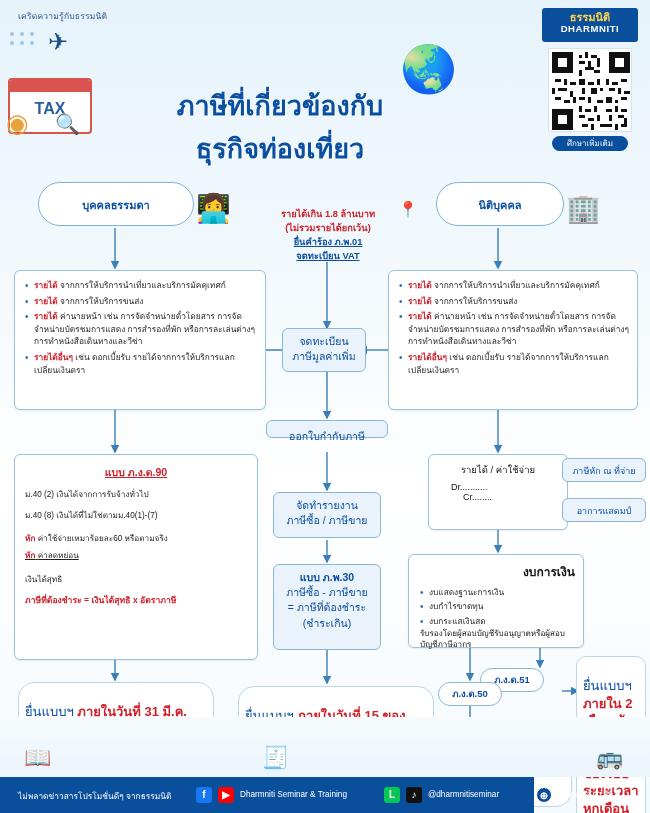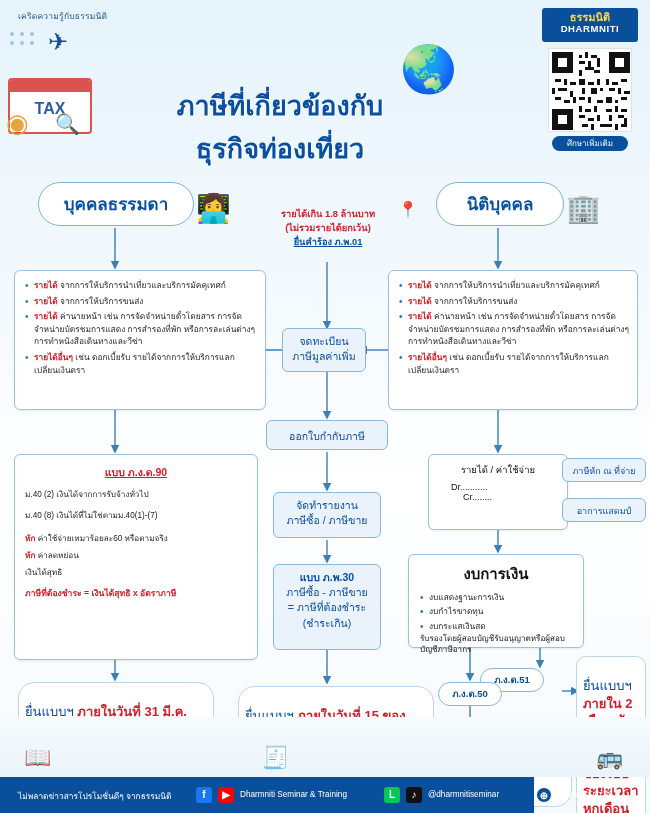--- a/index.html
+++ b/index.html
@@ -79,21 +79,21 @@
   .pill {
     position: absolute;
     background: #ffffff;
     border: 1px solid #7fb3d5;
     border-radius: 24px;
     text-align: center;
     color: #0b4fa0;
     font-weight: bold;
   }
   .hdr-pill {
-    font-size: 17px;
+    font-size: 11px;
   }
   .blue-box {
     position: absolute;
     background: #eaf3fb;
     border: 1px solid #8ab6d8;
     border-radius: 6px;
     text-align: center;
     color: #0b4fa0;
     font-size: 10.5px;
     line-height: 1.45;
@@ -305,20 +305,21 @@
   <div class="pill hdr-pill" style="left:38px; top:182px; width:156px; height:44px; line-height:44px;">บุคคลธรรมดา</div>
   <div style="position:absolute; left:196px; top:192px; font-size:28px;">👩‍💻</div>
 
   <div class="pill hdr-pill" style="left:436px; top:182px; width:128px; height:44px; line-height:44px;">นิติบุคคล</div>
   <div style="position:absolute; left:566px; top:192px; font-size:28px;">🏢</div>
 
   <div class="note-red" style="left:240px; top:208px; width:176px;">
     <div>รายได้เกิน 1.8 ล้านบาท</div>
     <div>(ไม่รวมรายได้ยกเว้น)</div>
     <div class="blue-u">ยื่นคำร้อง ภ.พ.01</div>
+    <div class="blue-u">จดทะเบียน VAT</div>
   </div>
   <div style="position:absolute; left:398px; top:200px; font-size:16px;">📍</div>
 
   <div class="node" style="left:14px; top:270px; width:252px; height:140px; padding:8px 7px;">
     <div class="li">
       <span class="red-b">รายได้</span>
       <span>จากการให้บริการนำเที่ยวและบริการมัคคุเทศก์</span>
     </div>
     <div class="li">
       <span class="red-b">รายได้</span>
@@ -351,21 +352,21 @@
       <span class="red-b">รายได้อื่นๆ</span>
       <span>เช่น ดอกเบี้ยรับ รายได้จากการให้บริการแลกเปลี่ยนเงินตรา</span>
     </div>
   </div>
 
   <div class="blue-box" style="left:282px; top:328px; width:84px; height:44px;">
     <div>จดทะเบียน</div>
     <div>ภาษีมูลค่าเพิ่ม</div>
   </div>
 
-  <div class="blue-box" style="left:266px; top:420px; width:122px; height:30px; line-height:20px;">ออกใบกำกับภาษี</div>
+  <div class="blue-box" style="left:266px; top:420px; width:122px; height:18px; line-height:20px;">ออกใบกำกับภาษี</div>
 
   <div class="blue-box" style="left:273px; top:492px; width:108px; height:46px;">
     <div>จัดทำรายงาน</div>
     <div>ภาษีซื้อ / ภาษีขาย</div>
   </div>
 
   <div class="blue-box" style="left:273px; top:564px; width:108px; height:86px;">
     <div style="font-weight:bold;">แบบ ภ.พ.30</div>
     <div>ภาษีซื้อ - ภาษีขาย</div>
     <div>= ภาษีที่ต้องชำระ</div>
@@ -373,39 +374,39 @@
   </div>
 
   <div class="node" style="left:14px; top:454px; width:244px; height:206px; padding:9px 10px;">
     <div style="text-align:center; color:#d0202a; font-weight:bold; font-size:10.5px; text-decoration:underline; margin-bottom:8px;">แบบ ภ.ง.ด.90</div>
     <div class="small" style="margin-bottom:9px;">ม.40 (2) เงินได้จากการรับจ้างทั่วไป</div>
     <div class="small" style="margin-bottom:11px;">ม.40 (8) เงินได้ที่ไม่ใช่ตามม.40(1)-(7)</div>
     <div class="small" style="margin-bottom:5px;">
       <span class="red-b">หัก</span>
       <span>ค่าใช้จ่ายเหมาร้อยละ60 หรือตามจริง</span>
     </div>
-    <div class="small" style="margin-bottom:5px;">
+    <div class="small" style="margin-bottom:12px;text-decoration:underline;">
       <span class="red-b">หัก</span>
       <span>ค่าลดหย่อน</span>
     </div>
     <div class="small" style="margin-bottom:8px;">เงินได้สุทธิ</div>
     <div style="color:#d0202a; font-size:8.6px; font-weight:bold;">ภาษีที่ต้องชำระ = เงินได้สุทธิ x อัตราภาษี</div>
   </div>
 
   <div class="node" style="left:428px; top:454px; width:140px; height:76px; padding:7px 8px;">
     <div class="center" style="font-size:9.5px; color:#111; margin-bottom:5px;">รายได้ / ค่าใช้จ่าย</div>
     <div style="font-size:9px; color:#111; padding-left:14px;">Dr...........</div>
     <div style="font-size:9px; color:#111; padding-left:26px;">Cr........</div>
   </div>
 
   <div class="blue-box" style="left:562px; top:458px; width:84px; height:24px; line-height:14px; font-size:9px;">ภาษีหัก ณ ที่จ่าย</div>
   <div class="blue-box" style="left:562px; top:498px; width:84px; height:24px; line-height:14px; font-size:9px;">อาการแสดมป์</div>
 
   <div class="node" style="left:408px; top:554px; width:176px; height:94px; padding:7px 8px;">
-    <div style="text-align:center; font-weight:bold; font-size:15px; color:#111; margin-bottom:5px;">งบการเงิน</div>
+    <div style="text-align:right; font-weight:bold; font-size:12px; color:#111; margin-bottom:5px;">งบการเงิน</div>
     <div class="li" style="font-size:8.3px; margin-bottom:2px;">งบแสดงฐานะการเงิน</div>
     <div class="li" style="font-size:8.3px; margin-bottom:2px;">งบกำไรขาดทุน</div>
     <div class="li" style="font-size:8.3px; margin-bottom:2px;">งบกระแสเงินสด</div>
     <div style="font-size:8.1px; color:#111; line-height:1.35; padding-left:3px;">รับรองโดยผู้สอบบัญชีรับอนุญาตหรือผู้สอบบัญชีภาษีอากร</div>
   </div>
 
   <div class="tag-pill" style="left:480px; top:668px; width:64px;">ภ.ง.ด.51</div>
   <div class="tag-pill" style="left:438px; top:682px; width:64px;">ภ.ง.ด.50</div>
 
   <div class="submit-pill" style="left:18px; top:682px; width:196px;">

